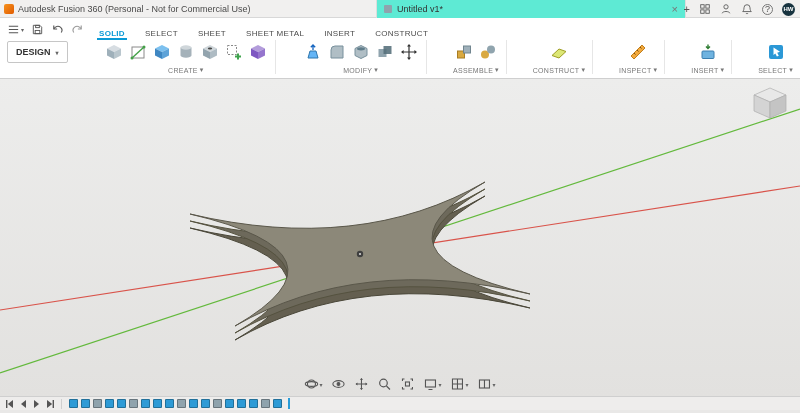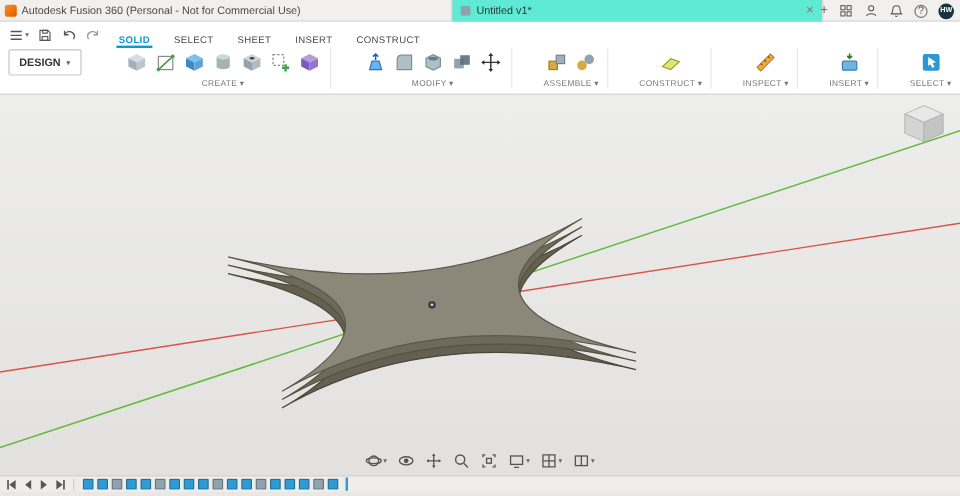--- a/index.html
+++ b/index.html
@@ -137,20 +137,21 @@
         <svg width="13" height="13" viewBox="0 0 14 14" fill="none" stroke="#999" stroke-width="1.2">
             <path d="M10.8 6.2C9.6 3.6 6.2 2.7 3.9 4.5 2.1 5.9 1.7 8.3 3 10.3"></path>
             <path d="M11 2.8v3.6H7.4"></path>
           </svg>
       </span>
     </div>
     <nav class="rtabs">
       <span class="rtab active">SOLID</span>
       <span class="rtab">SELECT</span>
       <span class="rtab">SHEET</span>
+      <span class="rtab">SHEET METAL</span>
       <span class="rtab">INSERT</span>
       <span class="rtab">CONSTRUCT</span>
     </nav>
   </div>
 
   <div class="ribbon">
     <div class="design-btn">
       <span>DESIGN</span>
         <span class="caret">▾</span>
     </div>

